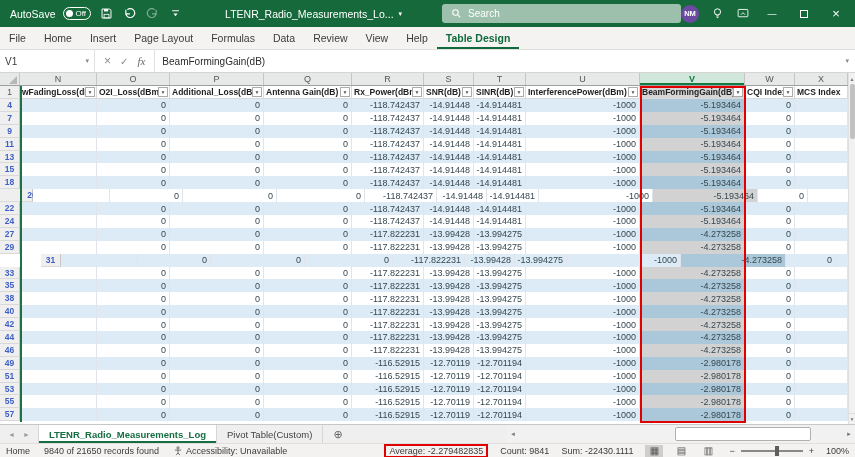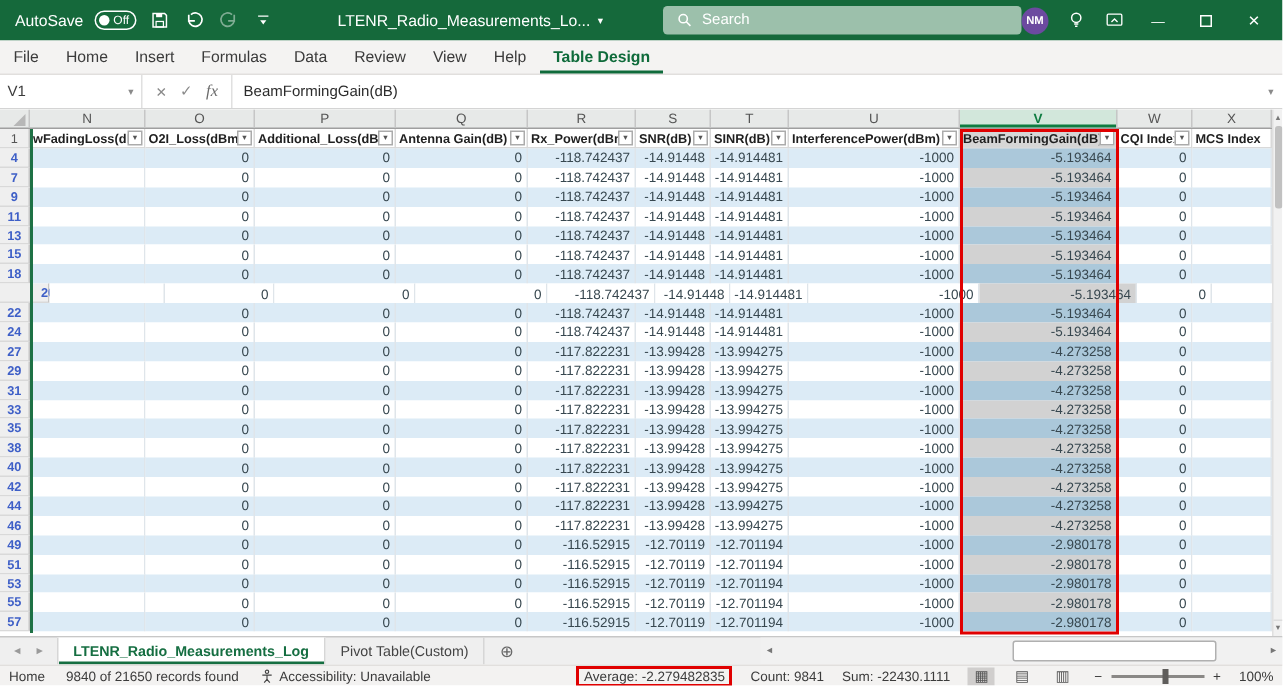--- a/index.html
+++ b/index.html
@@ -182,20 +182,21 @@
           <span class="restore-sq"></span>
         </span>
       <span class="winbtn" style="font-size:13px">×</span>
     </div>
   </div>
 
   <div class="menubar">
     <div class="mtab">File</div>
     <div class="mtab">Home</div>
     <div class="mtab">Insert</div>
+    <div class="mtab">Page Layout</div>
     <div class="mtab">Formulas</div>
     <div class="mtab">Data</div>
     <div class="mtab">Review</div>
     <div class="mtab">View</div>
     <div class="mtab">Help</div>
     <div class="mtab active">Table Design</div>
   </div>
 
   <div class="formulabar">
     <div class="namebox">
@@ -437,21 +438,21 @@
           <div class="cell" style="width: 88px;">0</div>
           <div class="cell" style="width: 72px;">-117.822231</div>
           <div class="cell" style="width: 50px;">-13.99428</div>
           <div class="cell" style="width: 52px;">-13.994275</div>
           <div class="cell" style="width: 114px;">-1000</div>
           <div class="cell selcell" style="width: 105px;">-4.273258</div>
           <div class="cell" style="width: 50px;">0</div>
           <div class="cell" style="width: 53px;"></div>
         </div>
         <div class="drow band">
-          <div class="rownum" style="color: rgb(62, 95, 199); font-weight: bold;">31</div>
+          <div class="rownum" style="color: rgb(62, 95, 199); font-weight: bold; margin-left: 41px;">31</div>
           <div class="cell" style="width: 77px;"></div>
           <div class="cell" style="width: 73px;">0</div>
           <div class="cell" style="width: 94px;">0</div>
           <div class="cell" style="width: 88px;">0</div>
           <div class="cell" style="width: 72px;">-117.822231</div>
           <div class="cell" style="width: 50px;">-13.99428</div>
           <div class="cell" style="width: 52px;">-13.994275</div>
           <div class="cell" style="width: 114px;">-1000</div>
           <div class="cell selcell" style="width: 105px;">-4.273258</div>
           <div class="cell" style="width: 50px;">0</div>

